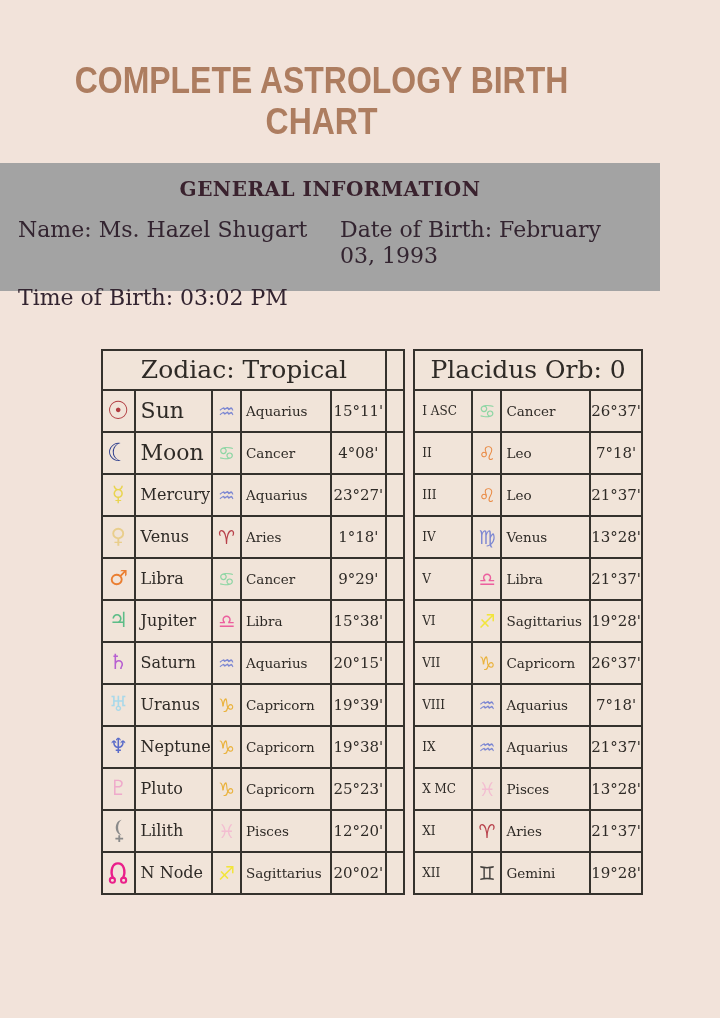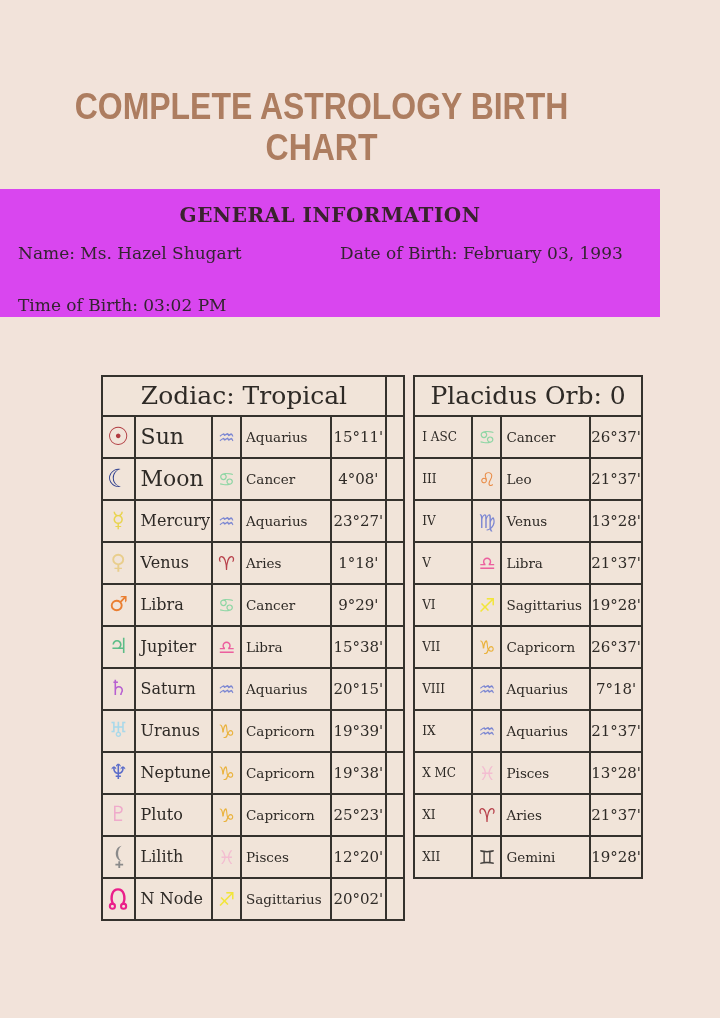--- a/index.html
+++ b/index.html
@@ -3,57 +3,57 @@
 <meta charset="utf-8">
 <style>
   html,body{margin:0;padding:0;}
   body{
     width:720px;height:1018px;
     background:#f2e3da;
     font-family:"DejaVu Serif", serif;
     color:#2e2a26;
     overflow:hidden;
   }
-  .page{width:643px;height:1018px;box-sizing:border-box;padding-top:86px;}
+  .page{width:643px;height:1018px;box-sizing:border-box;padding-top:60px;}
 
   
   h1.title{
     margin:0 0 28px 0;
     text-align:center;
     font-family:"Liberation Sans", sans-serif;
     font-weight:800;
     font-size:34px;
     line-height:1.1;
     color:#ad7d60;
     letter-spacing:0px;
     transform:scale(0.94,1.1);
     transform-origin:center top;
   }
 
   
   .info-panel{
     width:660px;margin:0 auto;
-    background:#d946ef;
+    background:#a3a3a3;
     box-sizing:border-box;
     padding:12px 18px 18px 18px;
     height:128px;
   }
   .info-panel h2{
     margin:2px 0 16px 0;
     text-align:center;
     font-size:20px;
     font-weight:700;
     letter-spacing:0.5px;
     color:#3a222e;
   }
   .info-grid{
     display:grid;
     grid-template-columns:322px auto;
-    row-gap:32px;
-    font-size:17px;
+    row-gap:15px;
+    font-size:22px;
     color:#332430;
   }
   .info-grid p{margin:0;line-height:1.2;}
 
   
   .tables{
     margin:58px 0 0 101px;
     display:flex;
     gap:8px;
     align-items:flex-start;
@@ -256,20 +256,26 @@
         </tr>
       </thead>
       <tbody>
         <tr>
           <td class="house">I ASC</td>
           <td class="icon-cell"><span class="glyph sglyph" style="color: rgb(142, 214, 164);">♋</span></td>
           <td class="sname">Cancer</td>
           <td class="deg">26°37'</td>
         </tr>
         <tr>
+          <td class="house">II</td>
+          <td class="icon-cell"><span class="glyph sglyph" style="color: rgb(233, 138, 68);">♌</span></td>
+          <td class="sname">Leo</td>
+          <td class="deg">7°18'</td>
+        </tr>
+        <tr>
           <td class="house">III</td>
           <td class="icon-cell"><span class="glyph sglyph" style="color: rgb(233, 138, 68);">♌</span></td>
           <td class="sname">Leo</td>
           <td class="deg">21°37'</td>
         </tr>
         <tr>
           <td class="house">IV</td>
           <td class="icon-cell"><span class="glyph sglyph" style="color: rgb(123, 134, 210);">♍</span></td>
           <td class="sname">Venus</td>
           <td class="deg">13°28'</td>

